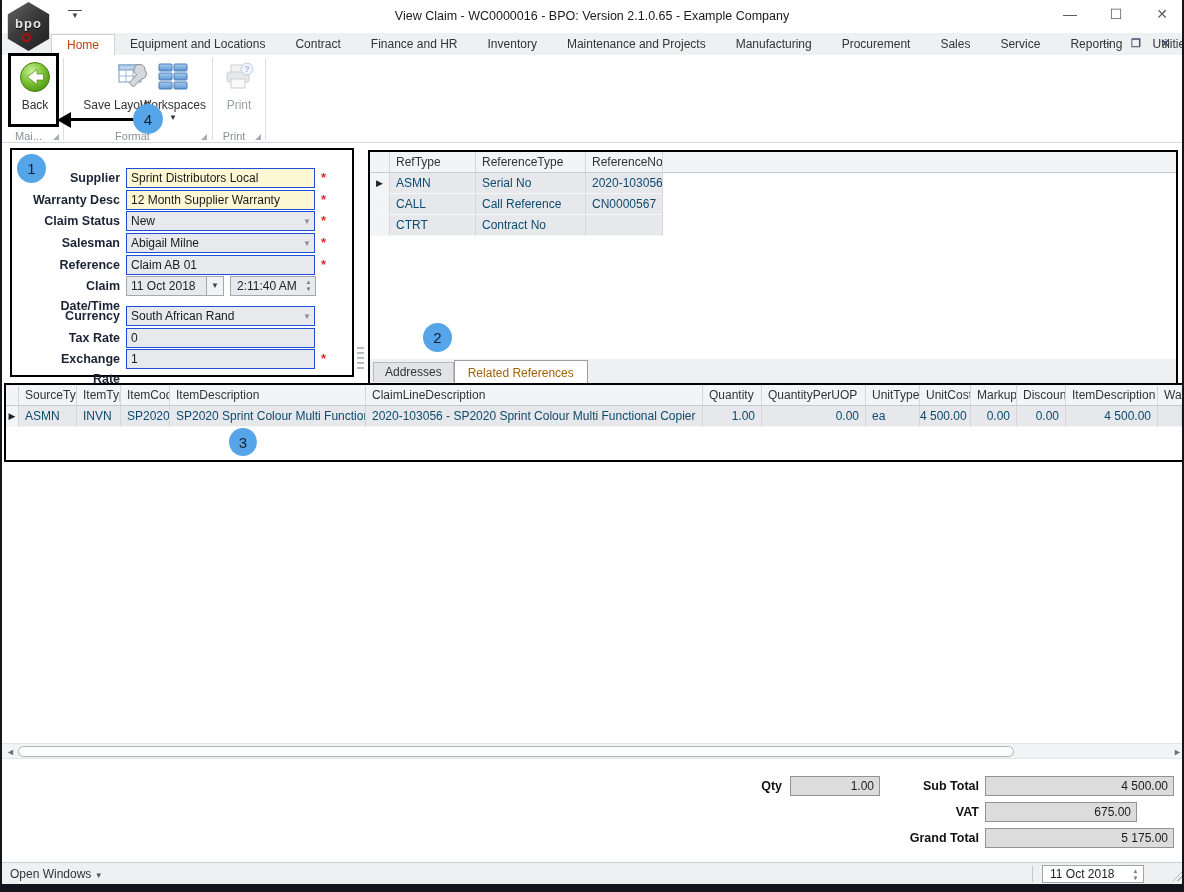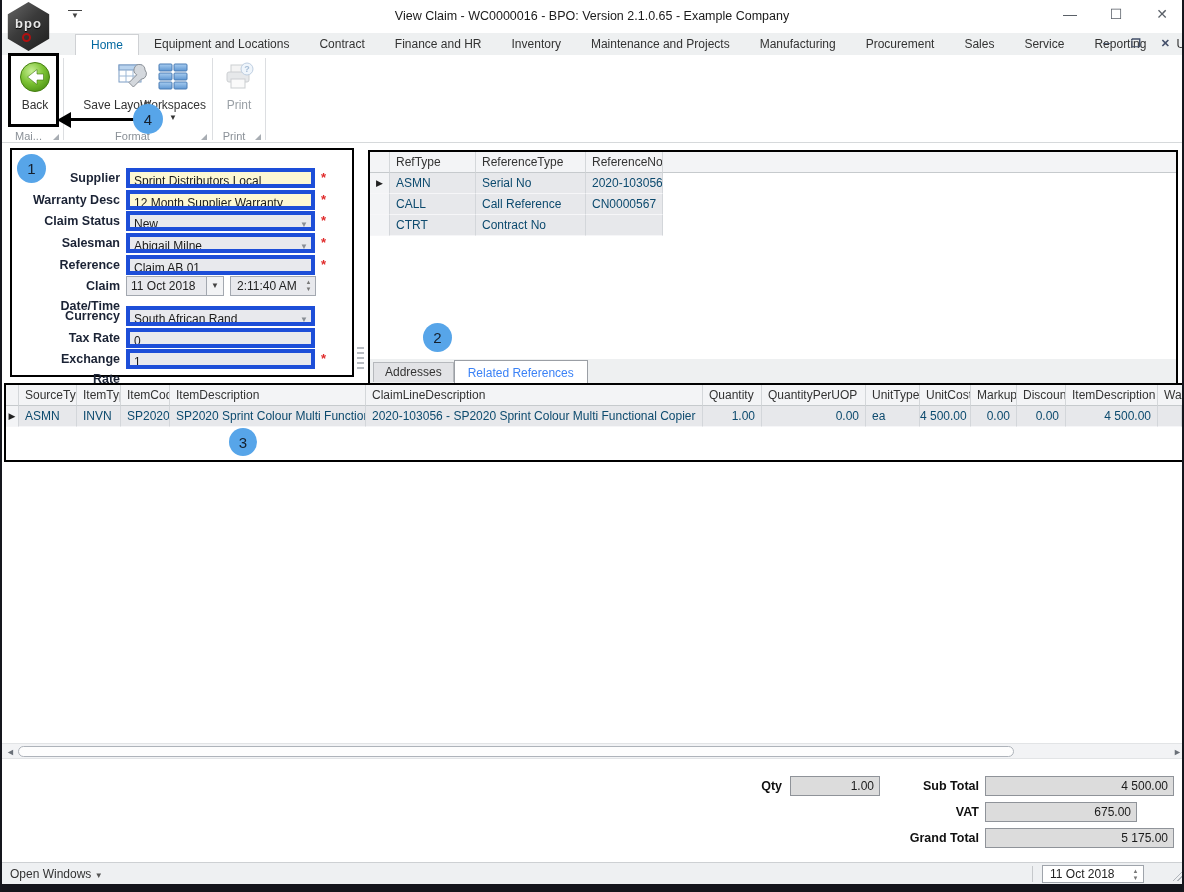--- a/index.html
+++ b/index.html
@@ -18,21 +18,21 @@
           display:flex; align-items:center; justify-content:center; }
   .logo-text { color:#e8e8e8; font-weight:bold; font-size:13px; letter-spacing:1px; margin-top:-6px;
                text-shadow:0 1px 1px #000; }
   .logo-ring { position:absolute; left:17px; bottom:9px; width:9px; height:9px; border:2px solid #b01010; border-radius:50%; }
   .qat-arrow { position:absolute; left:66px; top:10px; width:14px; color:#444; font-size:8px;
                border-top:1px solid #444; text-align:center; line-height:9px; }
 
   
   .tabrow { position:absolute; left:0; top:33px; width:100%; height:22px; background:#eef0f1; display:flex; align-items:flex-end; padding-left:49px; }
   .rtab { padding:0 15px; line-height:21px; height:21px; color:#333; white-space:nowrap; }
-  .rtab.active { background:#fff; border:1px solid #cfd1d4; border-bottom:none; color:#0369a1;margin-left:24px; }
+  .rtab.active { background:#fff; border:1px solid #cfd1d4; border-bottom:none; color:#c2410c; }
   .mdi-btns { position:absolute; right:12px; top:37px; display:flex; gap:20px; color:#44506a; font-size:11px; font-weight:bold; }
 
   
   .ribbon { position:absolute; left:0; top:55px; width:100%; height:88px; background:#fff; border-bottom:1px solid #d6d9db; }
   .rgroup { position:absolute; top:0; height:88px; }
   .rgroup .caption { position:absolute; bottom:1px; left:0; right:10px; text-align:center; color:#8a9097; font-size:11px; }
   .launcher { position:absolute; bottom:3px; right:4px; width:0; height:0;
               border-left:6px solid transparent; border-bottom:6px solid #a8adb3; }
   .gsep { position:absolute; top:3px; width:1px; height:82px; background:#dcdee1; }
   .rbtn { position:absolute; top:3px; display:flex; flex-direction:column; align-items:center; color:#333; }
@@ -48,21 +48,21 @@
   .back-outline { position:absolute; left:6px; top:53px; width:51px; height:74px; border:3px solid #000; z-index:25; pointer-events:none; }
   .arrow-line { position:absolute; left:68px; top:118px; width:64px; height:3px; background:#000; z-index:29; }
   .arrow-head { position:absolute; left:55px; top:112px; width:0; height:0; z-index:29;
                 border-top:8px solid transparent; border-bottom:8px solid transparent; border-right:14px solid #000; }
 
   
   .form-panel { position:absolute; left:8px; top:148px; width:344px; height:229px; border:2px solid #000; background:#fff; }
   .f-row { position:absolute; left:0; height:20px; width:100%; }
   .f-label { position:absolute; left:0; width:108px; text-align:right; font-weight:bold; color:#1b2335;
              font-size:12.5px; line-height:20px;padding-left:20px; }
-  .field { position:absolute; left:114px; width:189px; height:20px; border:4px solid #1d4ed8; background:#e8e9ed;
+  .field { position:absolute; left:114px; width:189px; height:20px; border:1px solid #1d4ed8; background:#e8e9ed;
            line-height:18px; padding-left:4px; color:#1a1a1a; overflow:hidden; white-space:nowrap; }
   .field.yellow { background:#fdf8d3; }
   .req { position:absolute; left:309px; top:2px; color:#e02b2b; font-weight:bold; font-size:13px; }
   .dd-caret { position:absolute; right:3px; top:6px; font-size:8px; color:#8a8f96; line-height:8px; }
   .combo-btn { position:absolute; right:0; top:0; width:17px; height:18px; border-left:1px solid #a3a8b0;
                background:#f2f3f5; text-align:center; font-size:8px; color:#444; line-height:18px; }
   .spin { position:absolute; right:1px; top:1px; width:11px; height:16px; display:flex; flex-direction:column;
           align-items:center; justify-content:center; font-size:6px; color:#777; line-height:7px; }
   .dt-date { position:absolute; left:114px; width:98px; height:20px; border:1px solid #a3a8b0; background:#e8e9ed; line-height:18px; padding-left:4px; }
   .dt-time { position:absolute; left:218px; width:86px; height:20px; border:1px solid #a3a8b0; background:#e8e9ed; line-height:18px; padding-left:6px; }
@@ -75,21 +75,21 @@
   .grid td { background:#e7e8eb; height:21px; border-right:1px solid #d3d6da; border-bottom:1px solid #f6f6f8;
              padding:0 0 0 6px; overflow:hidden; white-space:nowrap; color:#0c4a6e; }
   .grid td.num { text-align:right; padding:0 6px 0 0; }
   .grid td.ind, .grid th.ind { background:#f3f4f6; padding:0; text-align:center; font-size:9px; color:#222; }
   .grid td.filler { background:#fff; border-right:none; border-bottom:none; }
   .grid th.filler { border-right:none; }
 
   .right-panel { position:absolute; left:366px; top:150px; width:810px; height:237px; border:2px solid #000; background:#fff; }
   .tabstrip { position:absolute; left:0; right:0; bottom:0; height:26px; background:#eef0f1; display:flex; align-items:center; padding-left:3px; }
   .btab { height:20px; line-height:19px; padding:0 11px; background:#e2e3e6; border:1px solid #b6b9bd; border-bottom:none; color:#333; }
-  .btab.active { height:25px; line-height:23px; background:#fff; border:1px solid #9b9fa5; border-bottom:none; color:#3b82f6; padding:1px 13px; }
+  .btab.active { height:25px; line-height:23px; background:#fff; border:1px solid #9b9fa5; border-bottom:none; color:#a16207; padding:1px 13px; }
   .splitter { position:absolute; left:355px; top:347px; width:7px; height:22px; z-index:5;
               background:repeating-linear-gradient(180deg,#b8bcc2 0 2px,transparent 2px 5px); }
 
   .items-panel { position:absolute; left:2px; top:383px; width:1180px; height:79px; border:2px solid #000; background:#fff; }
 
   
   .hscroll { position:absolute; left:0; top:743px; width:1184px; height:16px; background:#f2f3f5;
              border-top:1px solid #e2e4e6; border-bottom:1px solid #e2e4e6; }
   .hs-arrow { position:absolute; top:3px; font-size:9px; color:#6a7078; }
   .hs-thumb { position:absolute; left:16px; top:2px; width:996px; height:11px; background:#fdfdfd;

